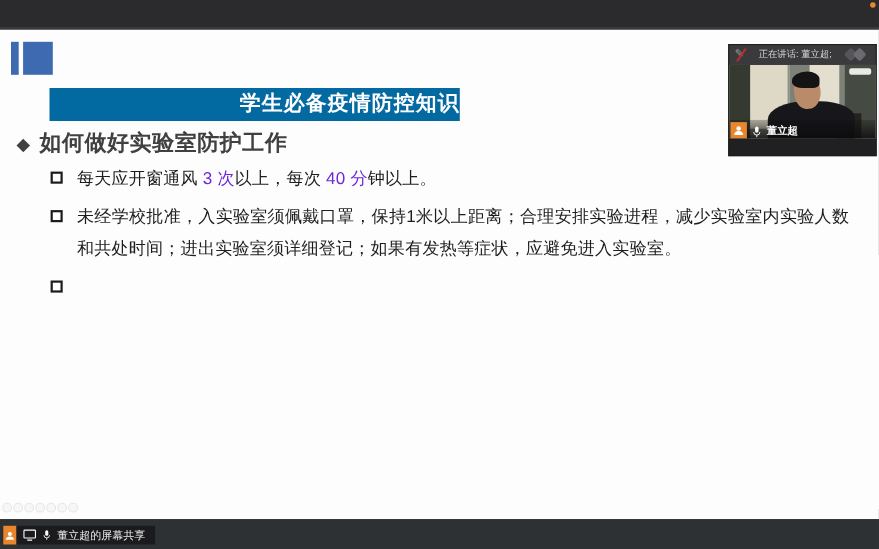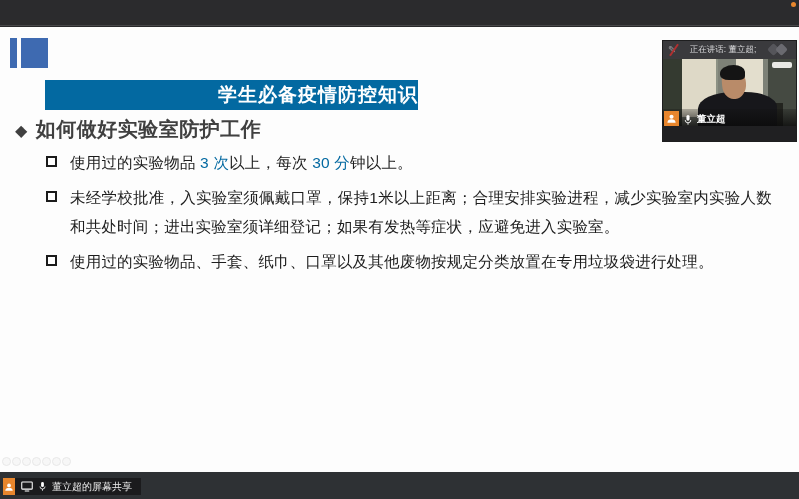--- a/index.html
+++ b/index.html
@@ -26,21 +26,21 @@
     text-align:right; line-height:30px; letter-spacing:1px; }
   .section-heading { position:absolute; left:15px; top:89px; font-size:20px;
     font-weight:bold; color:#404040; letter-spacing:0.5px; }
   .section-heading .marker { font-size:16px; margin-right:8px; }
   .bullet-list { position:absolute; left:46px; top:121px; width:726px; }
   .bullet-item { display:flex; align-items:flex-start; margin-bottom:6px; }
   .bullet-square { flex:none; width:11px; height:11px; border:2px solid #1b1b1b;
     background:#fff; margin:8px 13px 0 0; }
   .bullet-text { font-size:15.5px; line-height:29px; color:#1d1d1d;
     text-align:justify; letter-spacing:0.2px; }
-  .bullet-text .red { color:#0369a1; }
+  .bullet-text .red { color:#6d28d9; }
   
   .faint-toolbar { position:absolute; left:2px; bottom:6px; display:flex; gap:1px; opacity:0.16; }
   .ghost-icon { width:9px; height:9px; border:1px solid #777; border-radius:50%; background:#ddd; }
   
   .webcam { position:absolute; left:662px; top:40px; width:135px; height:102px;
     border:1px solid #1e1e1f; background:#202022; }
   .cam-top { height:18px; background:#3a3a3d; display:flex; align-items:center;
     padding:0 5px; position:relative; overflow:hidden; }
   .pen-icon { position:relative; width:11px; height:12px; flex:none; }
   .pen-glyph { font-size:10px; color:#9a9a9e; line-height:12px; display:block; }
@@ -96,29 +96,28 @@
 <div class="slide">
   <span class="bar-thin"></span>
   <span class="bar-thick"></span>
   <div class="banner">学生必备疫情防控知识</div>
   <div class="section-heading">
     <span class="marker">◆</span><span>如何做好实验室防护工作</span>
   </div>
   <div class="bullet-list">
       <div class="bullet-item">
         <span class="bullet-square"></span>
-        <p class="bullet-text"><span>使用过的实验物品 </span><span class="red">3 次</span><span>以上，每次 </span><span class="red">30 分</span><span>钟以上。</span></p>
+        <p class="bullet-text"><span>每天应开窗通风 </span><span class="red">3 次</span><span>以上，每次 </span><span class="red">40 分</span><span>钟以上。</span></p>
       </div>
       <div class="bullet-item">
         <span class="bullet-square"></span>
         <p class="bullet-text"><span>未经学校批准，入实验室须佩戴口罩，保持1米以上距离；合理安排实验进程，减少实验室内实验人数和共处时间；进出实验室须详细登记；如果有发热等症状，应避免进入实验室。</span></p>
       </div>
       <div class="bullet-item">
         <span class="bullet-square"></span>
-        <p class="bullet-text"><span>使用过的实验物品、手套、纸巾、口罩以及其他废物按规定分类放置在专用垃圾袋进行处理。</span></p>
       </div>
     </div>
   <div class="faint-toolbar">
       <span class="ghost-icon"></span>
       <span class="ghost-icon"></span>
       <span class="ghost-icon"></span>
       <span class="ghost-icon"></span>
       <span class="ghost-icon"></span>
       <span class="ghost-icon"></span>
       <span class="ghost-icon"></span>

